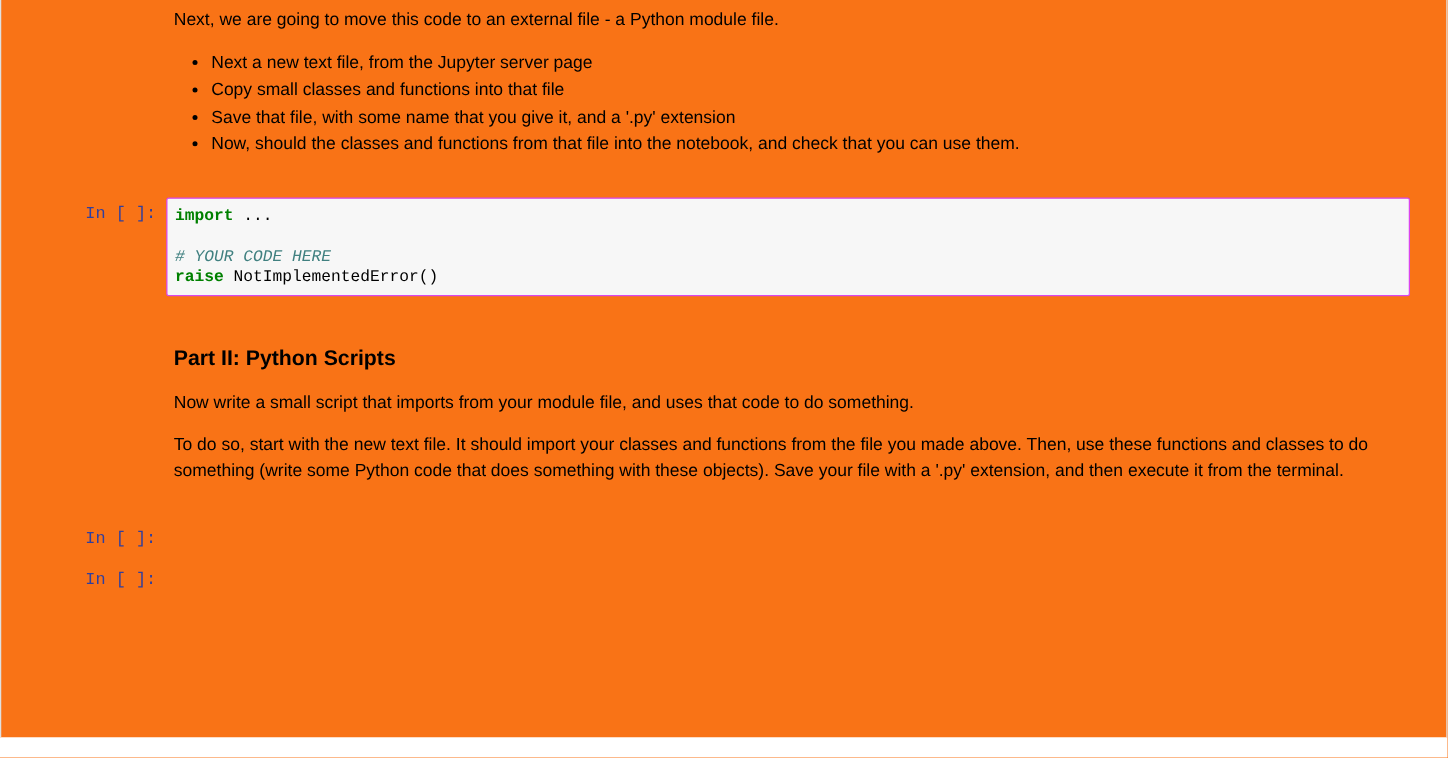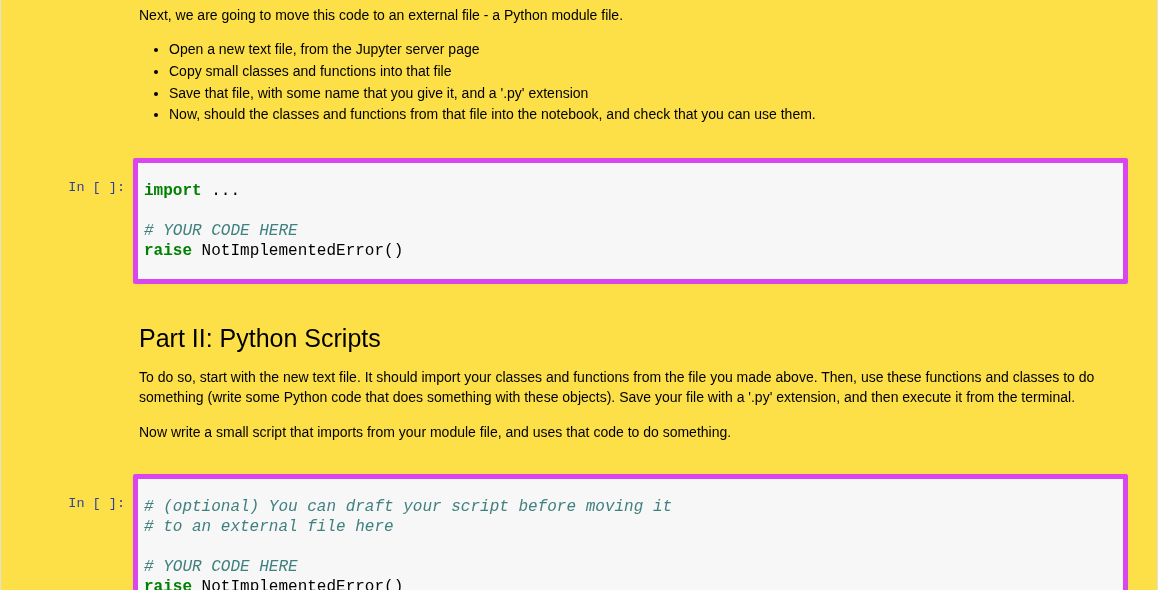--- a/index.html
+++ b/index.html
@@ -6,21 +6,21 @@
   body {
     font-family: "Helvetica Neue", Helvetica, Arial, sans-serif;
     font-size: 14px;
     color: #000;
     background: #fff;
   }
   .notebook {
     width: 1158px;
     height: 590px;
     overflow: hidden;
-    background: #fde047;
+    background: #f97316;
     border-left: 1px solid #e0e0e0;
     border-right: 1px solid #e0e0e0;
     padding: 0 10px;
     position: relative;
   }
   .cell {
     padding: 5px 5px 5px 0;
     margin: 0 0 2px 0;
   }
   .markdown-cell {
@@ -34,92 +34,86 @@
     color: #000;
   }
   .markdown-cell ul {
     margin: 0 0 14px 0;
     padding-left: 30px;
   }
   .markdown-cell ul li {
     line-height: 1.55;
   }
   .markdown-cell h2 {
-    font-size: 25px;
-    font-weight: normal;
+    font-size: 17px;
+    font-weight: bold;
     margin: 28px 0 14px 0;
     color: #000;
   }
   .code-cell {
     display: flex;
     margin-bottom: 2px;
   }
   .prompt {
     width: 122px;
     min-width: 122px;
     text-align: right;
     padding: 6px 8px 0 0;
     font-family: Menlo, Monaco, "Courier New", monospace;
     font-size: 13.5px;
     color: #303F9F;
-    margin-top: 16px;
   }
   .input-area {
     flex: 1;
     background: #f7f7f7;
-    border: 5px solid #d946ef;
+    border: 1px solid #d946ef;
     border-radius: 2px;
-    padding: 18px 6px;
+    padding: 6px 6px;
     font-family: Menlo, Monaco, "Courier New", monospace;
-    font-size: 16px;
+    font-size: 13px;
     line-height: 1.25;
     white-space: pre;
     overflow-x: auto;
     margin-right: 14px;
   }
   .kw { color: #008000; font-weight: bold; }
   .nm { color: #000; }
   .cm { color: #408080; font-style: italic; }
 </style>
 </head>
 <body>
 
 <div class="notebook">
 
   <div class="cell markdown-cell">
     <p>Next, we are going to move this code to an external file - a Python module file.</p>
     <ul>
-      <li>Open a new text file, from the Jupyter server page</li>
+      <li>Next a new text file, from the Jupyter server page</li>
       <li>Copy small classes and functions into that file</li>
       <li>Save that file, with some name that you give it, and a '.py' extension</li>
       <li>Now, should the classes and functions from that file into the notebook, and check that you can use them.</li>
     </ul>
   </div>
 
   <div class="cell code-cell">
     <div class="prompt">In [ ]:</div>
     <div class="input-area"><span class="kw">import</span><span class="nm"> ...</span>
 
 <span class="cm"># YOUR CODE HERE</span>
 <span class="kw">raise</span><span class="nm"> NotImplementedError()</span></div>
   </div>
 
   <div class="cell markdown-cell">
     <h2>Part II: Python Scripts</h2>
+    <p>Now write a small script that imports from your module file, and uses that code to do something.</p>
     <p>To do so, start with the new text file. It should import your classes and functions from the file you made above. Then, use these functions and classes to do something (write some Python code that does something with these objects). Save your file with a '.py' extension, and then execute it from the terminal.</p>
-    <p>Now write a small script that imports from your module file, and uses that code to do something.</p>
   </div>
 
   <div class="cell code-cell">
     <div class="prompt">In [ ]:</div>
-    <div class="input-area"><span class="cm"># (optional) You can draft your script before moving it</span>
-<span class="cm"># to an external file here</span>
-
-<span class="cm"># YOUR CODE HERE</span>
-<span class="kw">raise</span><span class="nm"> NotImplementedError()</span></div>
   </div>
 
   <div class="cell code-cell">
     <div class="prompt">In [ ]:</div>
   </div>
 
   <div class="cell markdown-cell">
     
   </div>
 

